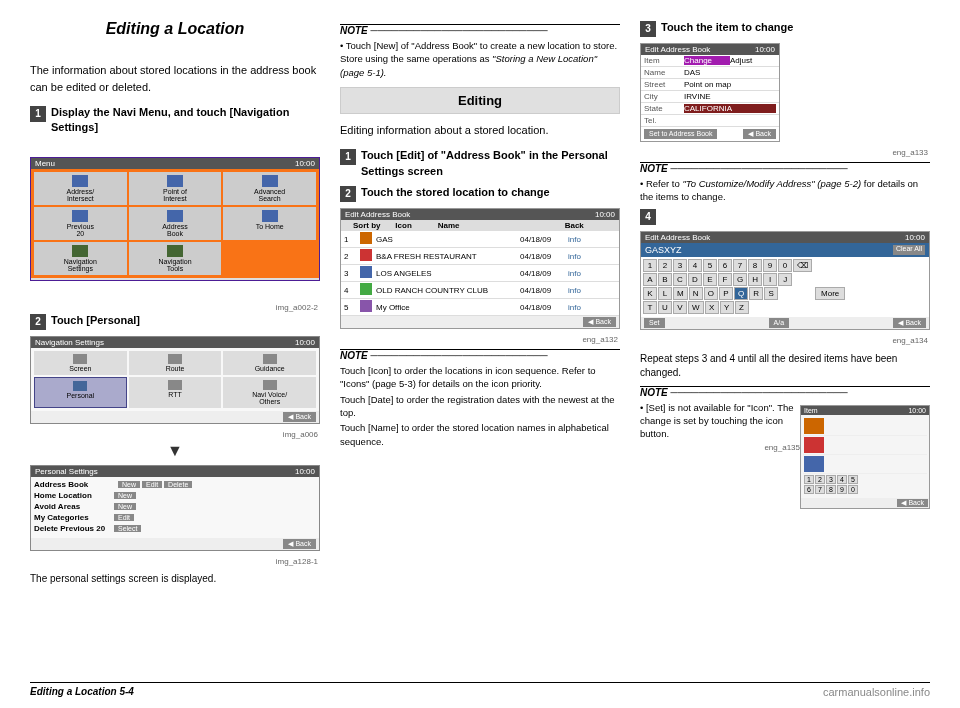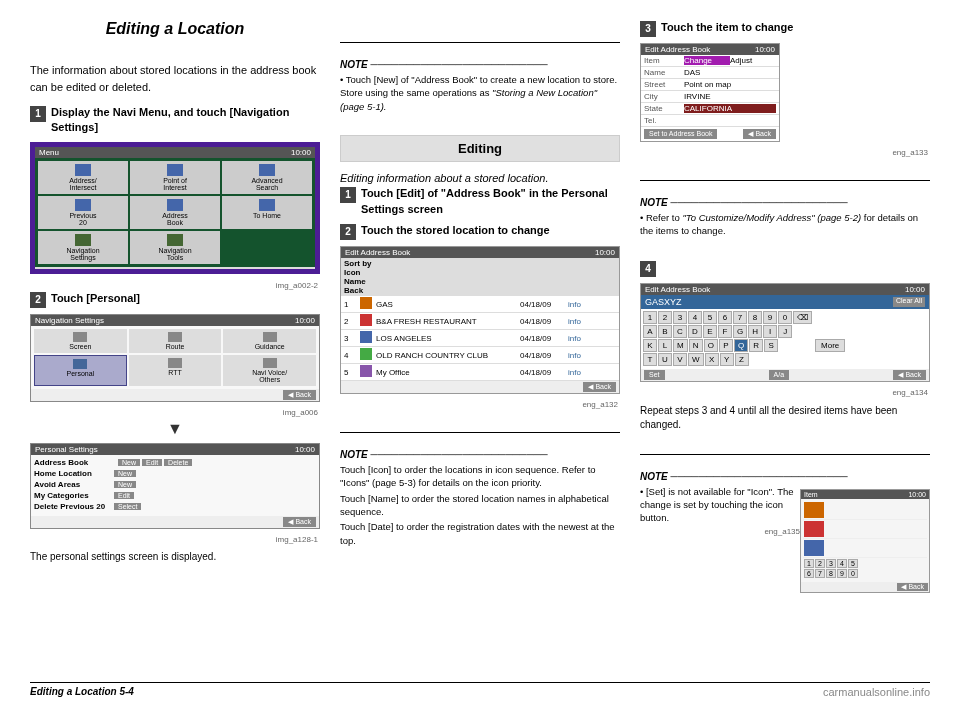--- a/index.html
+++ b/index.html
@@ -101,23 +101,23 @@
       color: #333;
     }
 
     .caption-text {
       font-size: 10px;
       margin-top: 6px;
     }
 
     
     .note-box {
-      margin: 22px 0;
+      margin: 4px 0;
       border-top: 1px solid #000;
-      padding-top: 16px;
+      padding-top: 0;
     }
 
     .note-title {
       font-size: 10px;
       font-weight: bold;
       font-style: italic;
       margin-bottom: 3px;
     }
 
     .note-text {
@@ -137,22 +137,21 @@
       padding: 5px;
       font-size: 13px;
       font-weight: bold;
       margin: 8px 0;
       border: 1px solid #ccc;
     }
 
     .editing-desc {
       font-size: 11px;
       line-height: 1.5;
-      margin-bottom: 0;
-      font-style: italic;
+      margin-bottom: 10px;
     }
 
     
     .addr-screen {
       border: 1px solid #999;
       margin: 5px 0;
       font-size: 8px;
     }
 
     .addr-titlebar {
@@ -160,24 +159,23 @@
       color: #fff;
       display: flex;
       justify-content: space-between;
       padding: 1px 4px;
       font-size: 8px;
     }
 
     .addr-colheader {
       display: flex;
       background: #ddd;
-      padding: 1px 3px;
+      padding: 1px 12px;
       font-size: 8px;
       font-weight: bold;
-      flex-direction: column;
     }
 
     .addr-colheader span {
       flex: 1;
     }
 
     .addr-row {
       display: flex;
       border-bottom: 1px solid #ddd;
       padding: 1px 3px;
@@ -334,24 +332,24 @@
 
     .edit-addr-btn {
       background: #888;
       color: #fff;
       padding: 1px 5px;
       font-size: 7px;
     }
 
     
     .menu-screen {
-      border: 5px solid #4c1d95;
-      margin: 6px 0;
-      font-size: 8px;
-      background: #14532d;
+      border: 1px solid #4c1d95;
+      margin: 21px 0;
+      font-size: 8px;
+      background: #f97316;
     }
 
     .menu-titlebar {
       background: #555;
       color: #fff;
       display: flex;
       justify-content: space-between;
       padding: 1px 4px;
       font-size: 8px;
     }
@@ -777,22 +775,22 @@
 
         <div class="addr-footer">
           <span class="addr-btn">◀ Back</span>
         </div>
       </div>
       <div class="img-label">eng_a132</div>
 
       <div class="note-box">
         <div class="note-title">NOTE ─────────────────────────</div>
         <div class="note-text">Touch [Icon] to order the locations in icon sequence. Refer to "Icons" (page 5-3) for details on the icon priority.</div>
+        <div class="note-text">Touch [Date] to order the registration dates with the newest at the top.</div>
         <div class="note-text">Touch [Name] to order the stored location names in alphabetical sequence.</div>
-        <div class="note-text">Touch [Date] to order the registration dates with the newest at the top.</div>
       </div>
     </div>
 
     <div class="right-col">
 
       <div class="step-header">
         <span class="step-num">3</span>
         <span>Touch the item to change</span>
       </div>
 

